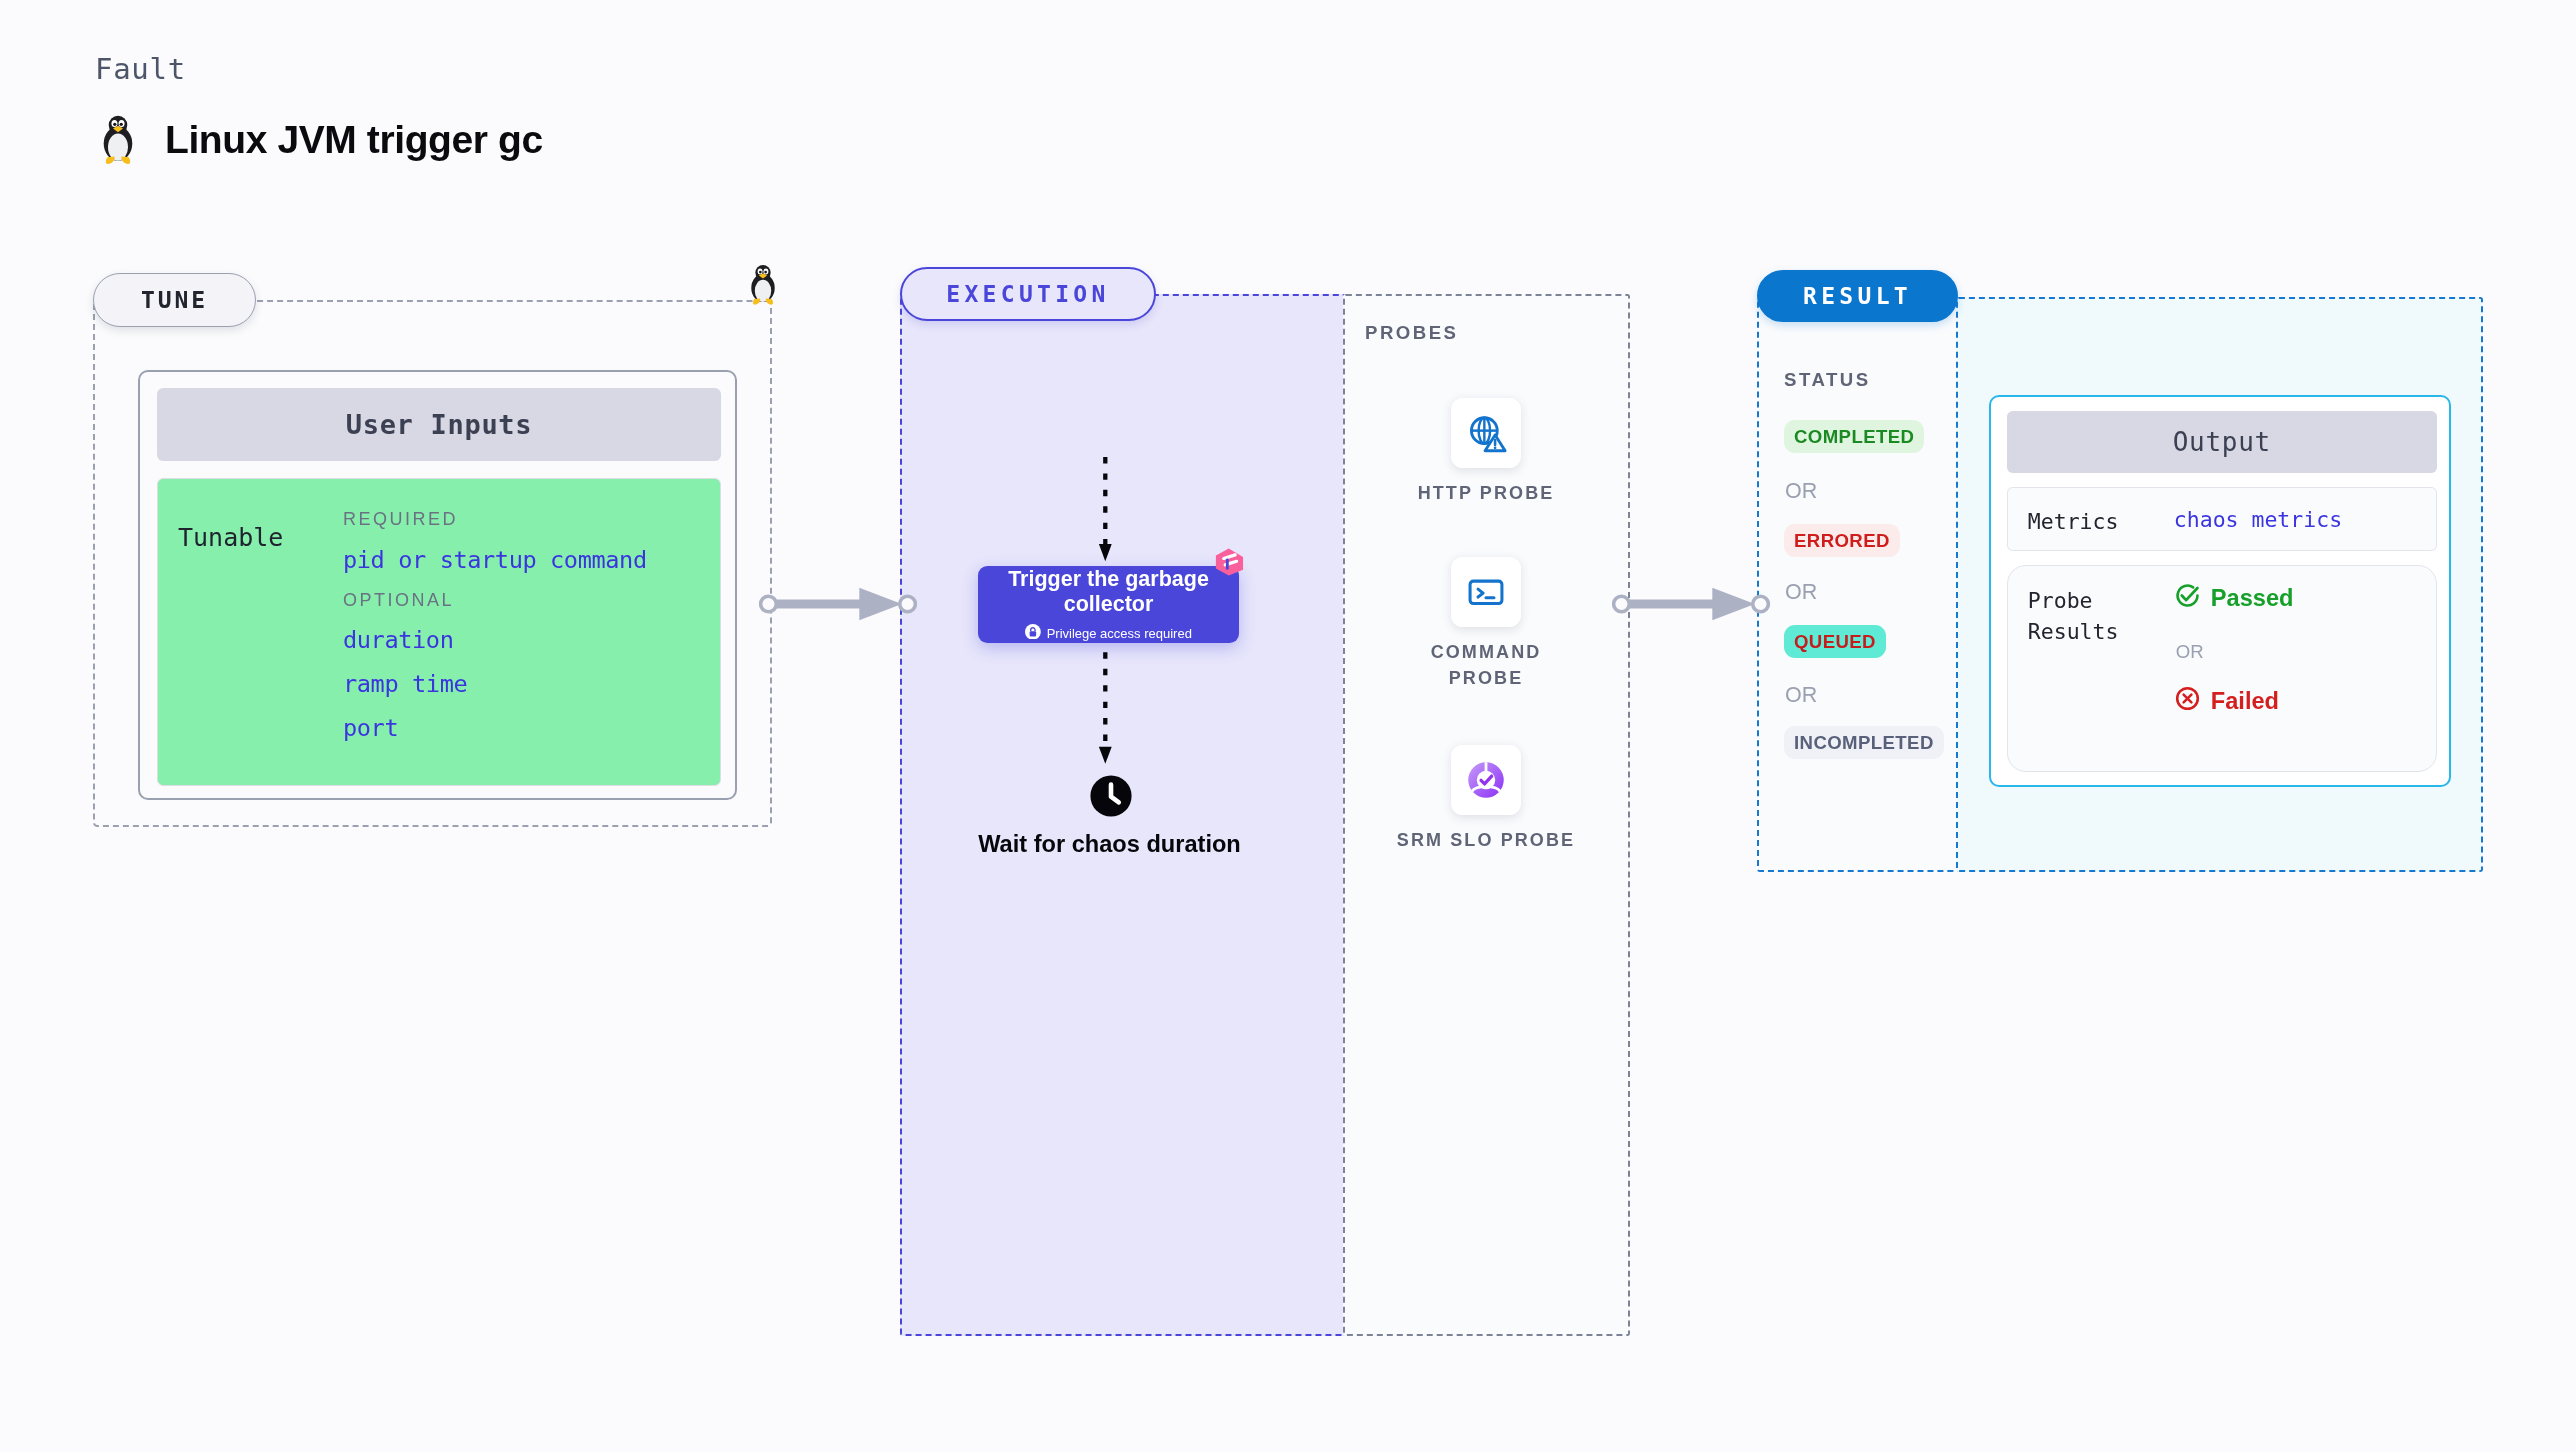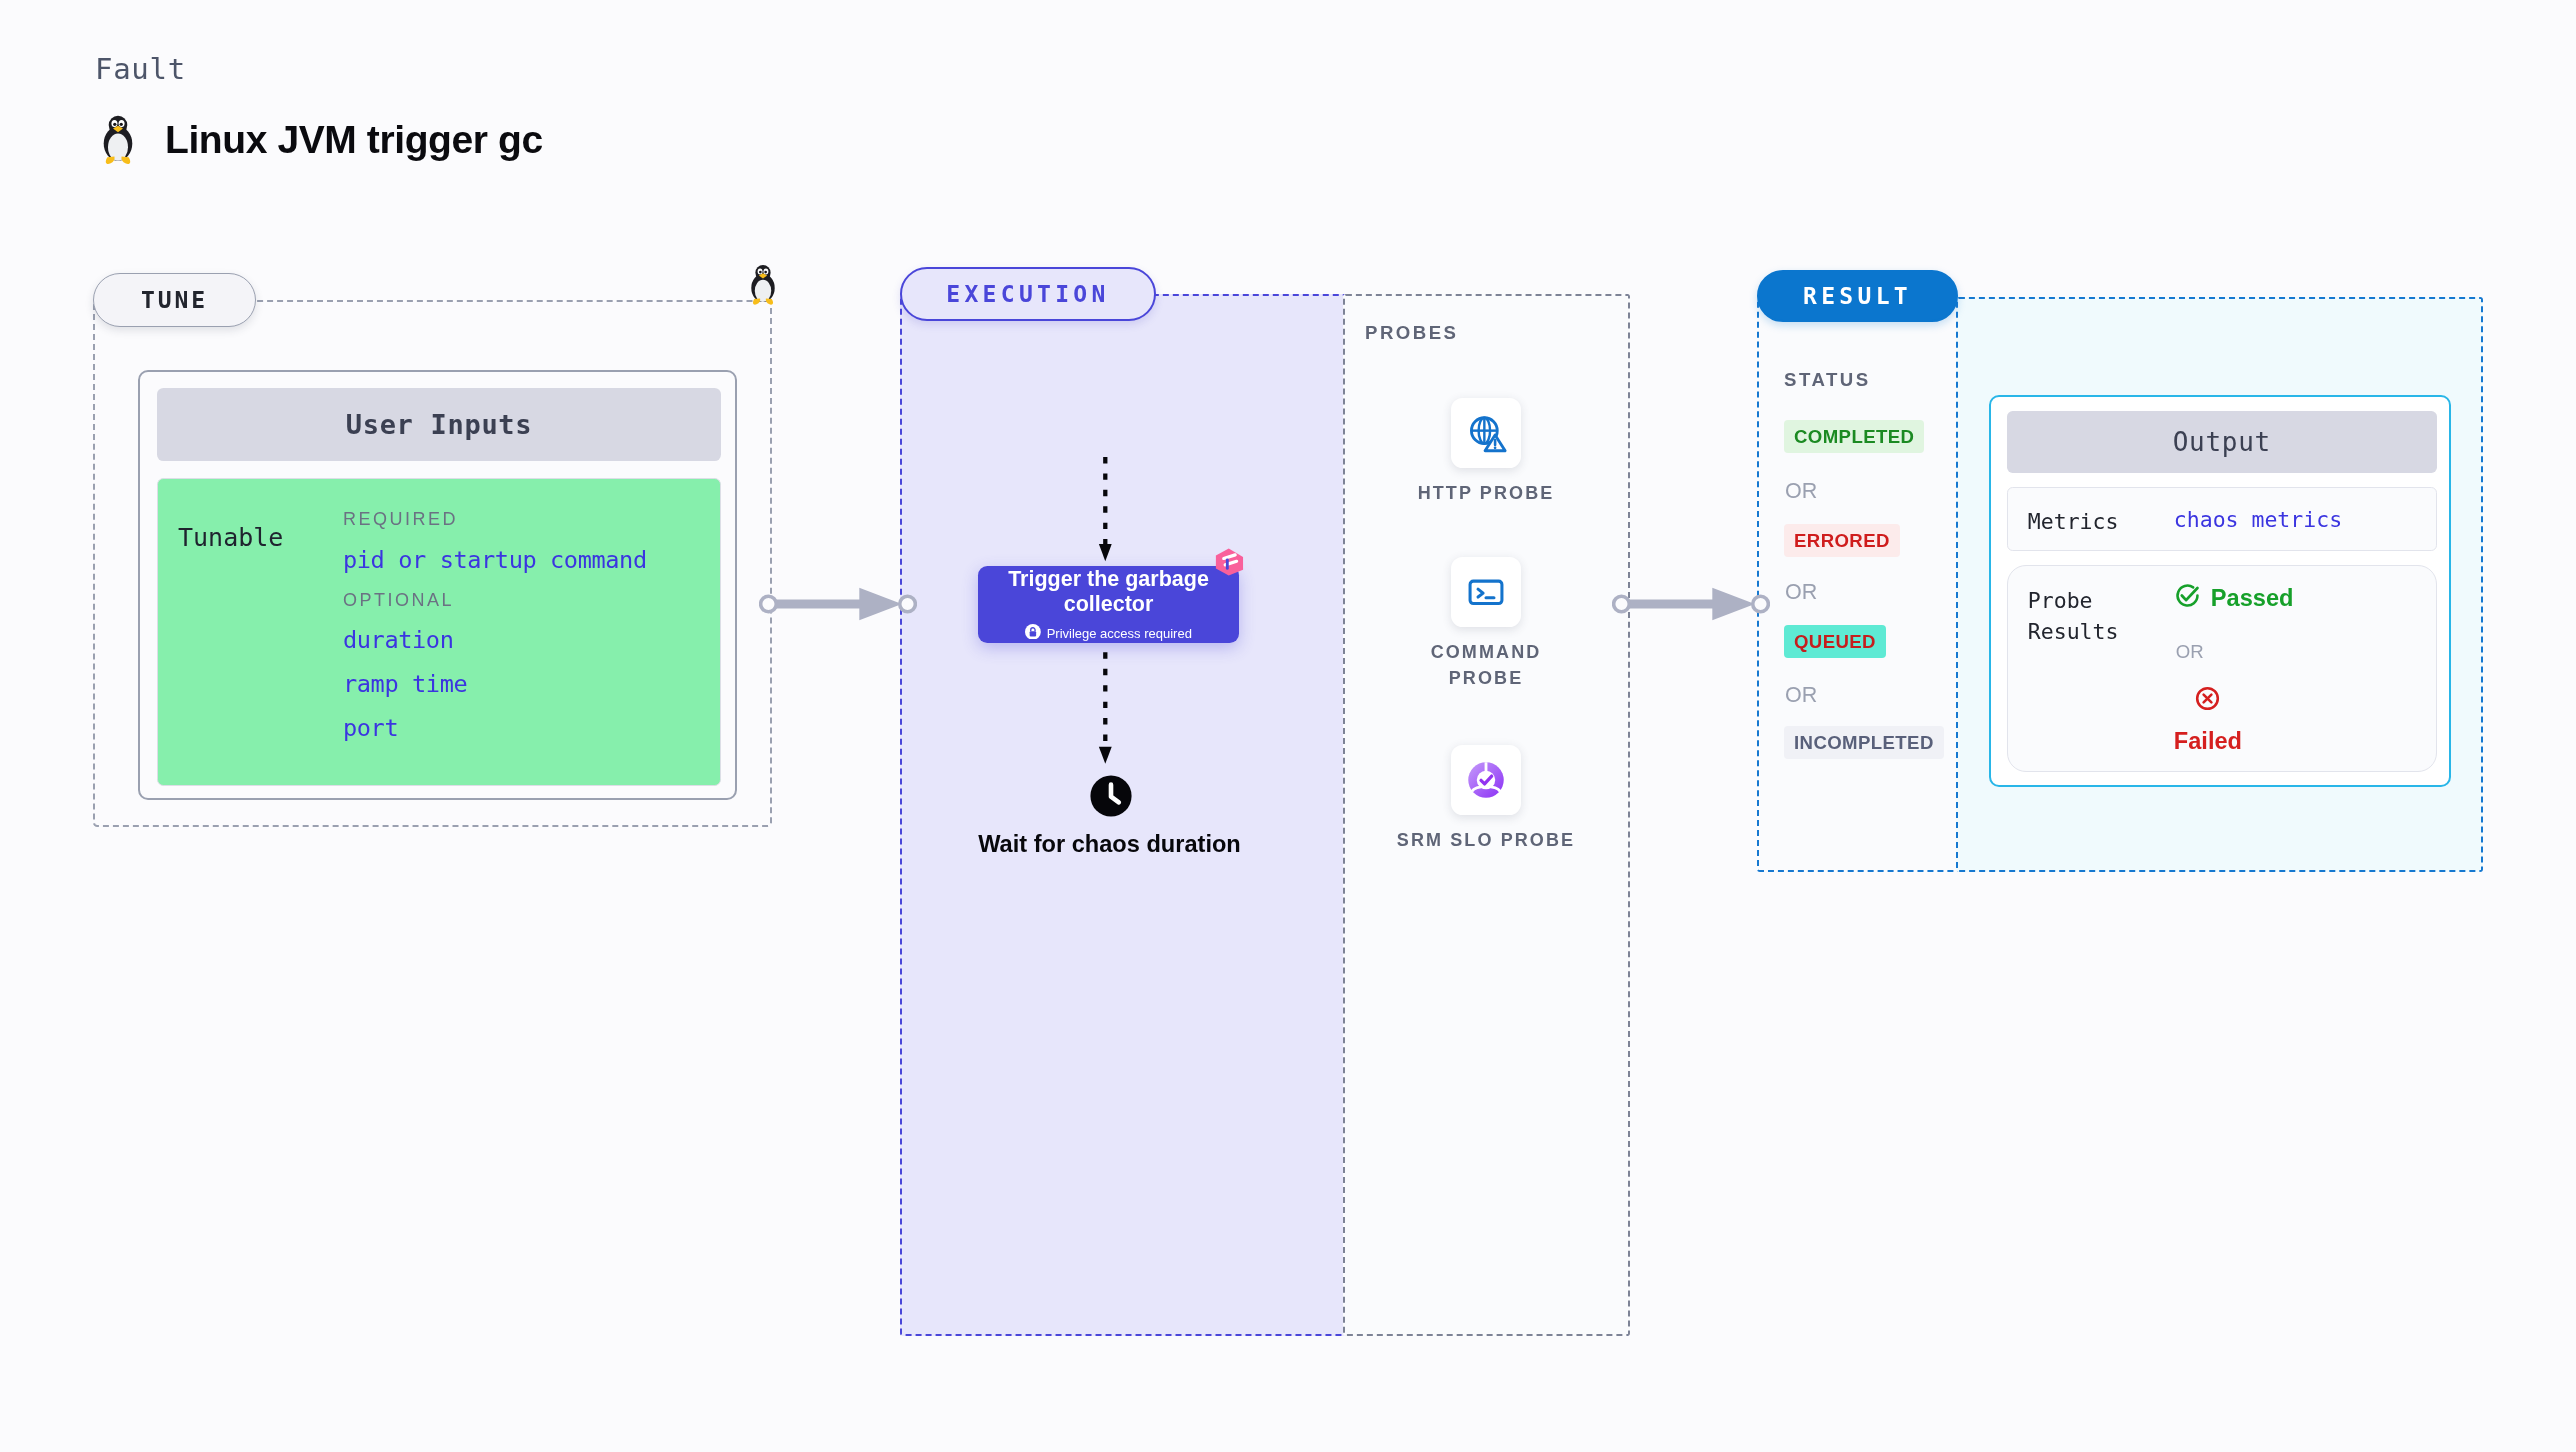--- a/index.html
+++ b/index.html
@@ -153,21 +153,21 @@
   .probe-http { left: 1393px; top: 398px; }
   .probe-cmd  { left: 1393px; top: 557px; }
   .probe-slo  { left: 1393px; top: 745px; }
 
   
   .status-lbl {
     position: absolute; left: 1784px; top: 369px;
     font-size: 18.6px; color: #5f6577; letter-spacing: 2.5px; font-weight: 700; z-index: 5;
   }
   .badge {
-    position: absolute; z-index: 5; border-radius: 4px;
+    position: absolute; z-index: 5; border-radius: 11px;
     display: flex; align-items: center; justify-content: center;
     font-size: 18.6px; font-weight: 700; letter-spacing: 0.4px; padding: 0 10px; height: 33px;
   }
   .b-completed { left: 1784px; top: 420px; background: #e0f5e0; color: #1b8a22; }
   .b-errored   { left: 1784px; top: 524px; background: #fcebeb; color: #cf1c1c; }
   .b-queued    { left: 1784px; top: 625px; background: #fdeec4; color: #c51d1d; }
   .b-incomplete{ left: 1784px; top: 726px; background: #f0f1f6; color: #59607a; }
   .or-txt {
     position: absolute; left: 1785px; z-index: 5;
     font-size: 21.5px; color: #9aa0b0; font-weight: 400;
@@ -406,21 +406,21 @@
           <svg width="27" height="27" viewBox="0 0 38 38">
             <path d="M33 19 A14 14 0 1 1 27 7.6" fill="none" stroke="#16a02a" stroke-width="3.6" stroke-linecap="round"></path>
             <path d="M11 19 L17 25.5 L33 8.5" fill="none" stroke="#16a02a" stroke-width="3.9" stroke-linecap="round" stroke-linejoin="round"></path>
           </svg>
         </span>
         <span>Passed</span>
       </div>
 
       <div class="res-or" style="top:75px;">OR</div>
 
-      <div class="res-line res-fail" style="top:119px;flex-direction:column;">
+      <div class="res-line res-fail" style="top:119px;">
         <span>
           <svg width="27" height="27" viewBox="0 0 38 38">
             <circle cx="19" cy="19" r="14.5" fill="none" stroke="#d51f1f" stroke-width="3.6"></circle>
             <path d="M13.5 13.5 L24.5 24.5 M24.5 13.5 L13.5 24.5" stroke="#d51f1f" stroke-width="3.6" stroke-linecap="round"></path>
           </svg>
         </span>
         <span>Failed</span>
       </div>
     </div>
   </div>

